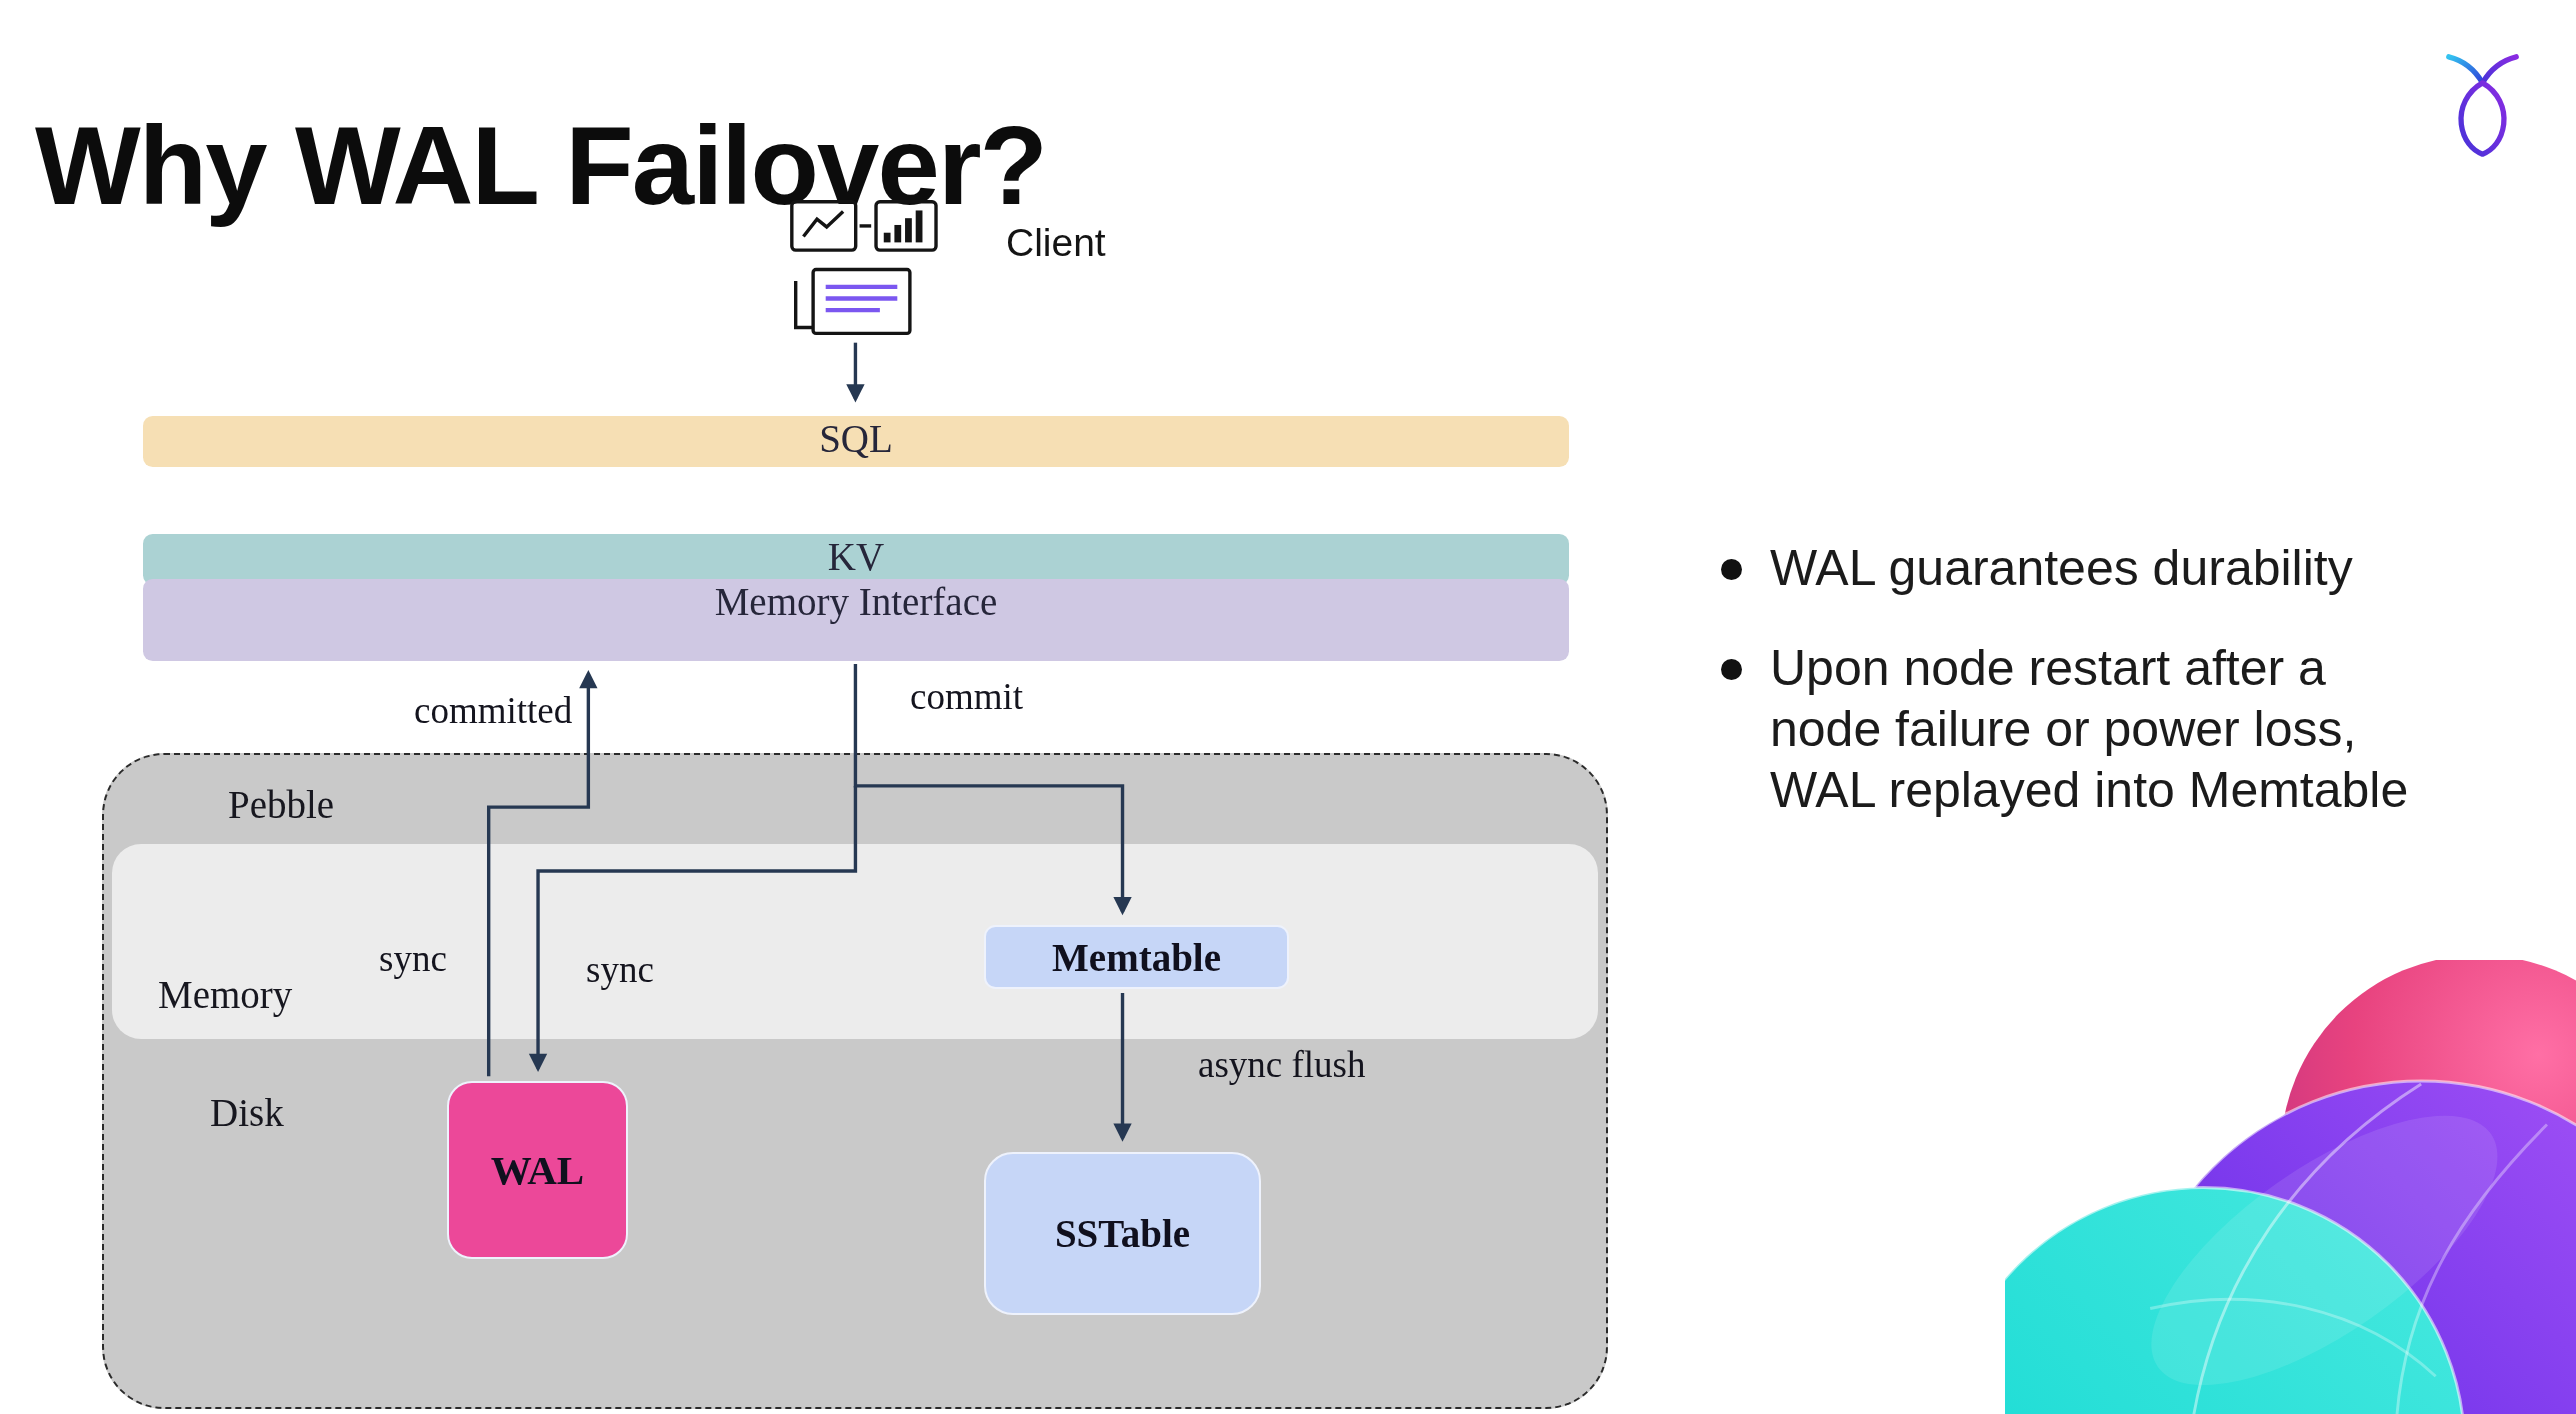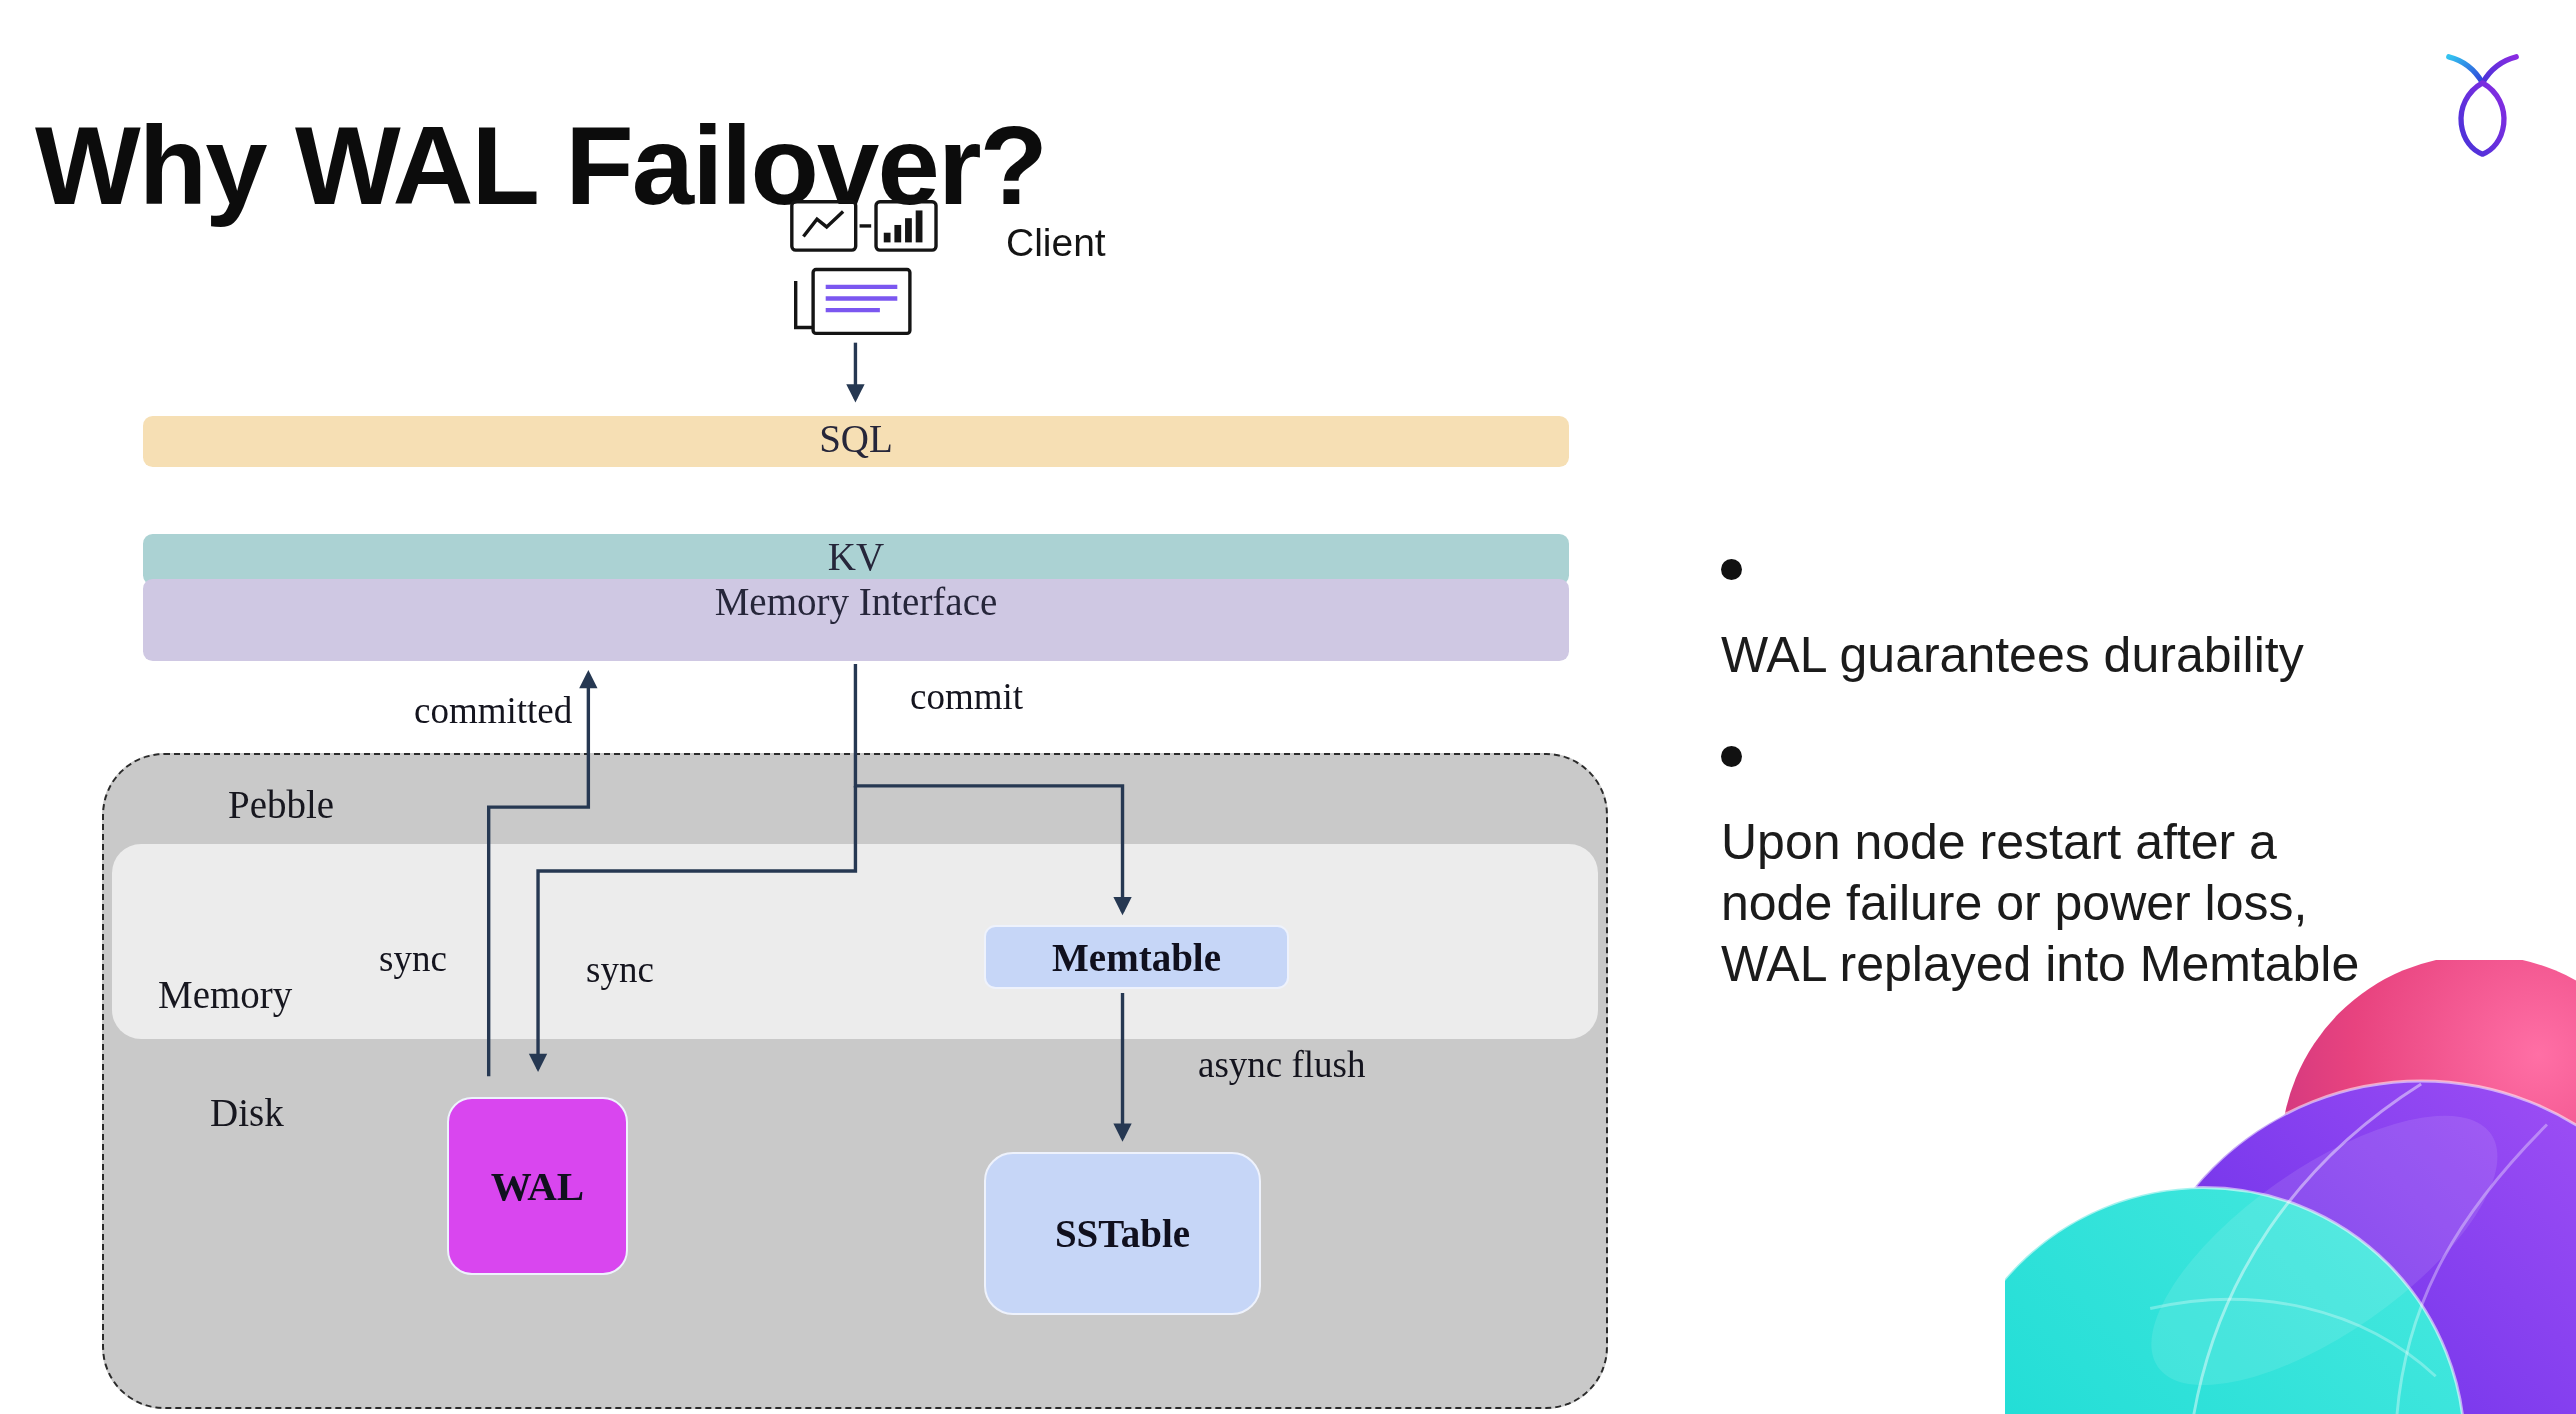--- a/index.html
+++ b/index.html
@@ -52,21 +52,21 @@
   .lbl-sync-left{left:379px;top:937px;}
   .lbl-sync-right{left:586px;top:948px;}
   .lbl-async-flush{left:1198px;top:1043px;}
 
   
   .edges{position:absolute;left:0;top:0;pointer-events:none;}
   .edge{stroke:#263852;stroke-width:3.5;fill:none;}
 
   
   .bullets{position:absolute;left:1721px;top:538px;width:832px;list-style:none;margin:0;padding:0;}
-  .bullets li{display:flex;gap:45px;margin-bottom:39px;font-size:50px;line-height:1.22;color:#1b1b1b;flex-direction:column;}
+  .bullets li{display:flex;gap:28px;margin-bottom:39px;font-size:50px;line-height:1.22;color:#1b1b1b;}
   .bullets .dot{flex:0 0 auto;width:21px;height:21px;border-radius:50%;background:#111;margin-top:21px;}
   .bullets .btxt{display:block;width:677px;}
 
   
   .brand-art{position:absolute;right:0;bottom:0;width:571px;height:455px;}
 </style>
 </head>
 <body>
 
 <div class="slide">
@@ -129,21 +129,21 @@
     <span>Memory Interface</span>
   </div>
 
   <div class="pebble" style="background-color: rgb(201, 201, 201);">
     <div class="memory-band" style="background-color: rgb(236, 236, 236);"></div>
     <div class="zone-label pebble-label">Pebble</div>
     <div class="zone-label memory-label">Memory</div>
     <div class="zone-label disk-label">Disk</div>
   </div>
 
-  <div class="node wal" style="background-color: #d946ef; margin-top: 16px;">
+  <div class="node wal" style="background-color: #ec4899;">
     <span>WAL</span>
   </div>
   <div class="node memtable" style="background-color: rgb(198, 214, 247);">
     <span>Memtable</span>
   </div>
   <div class="node sstable" style="background-color: rgb(198, 214, 247);">
     <span>SSTable</span>
   </div>
 
   <span class="edge-label lbl-committed">committed</span>

